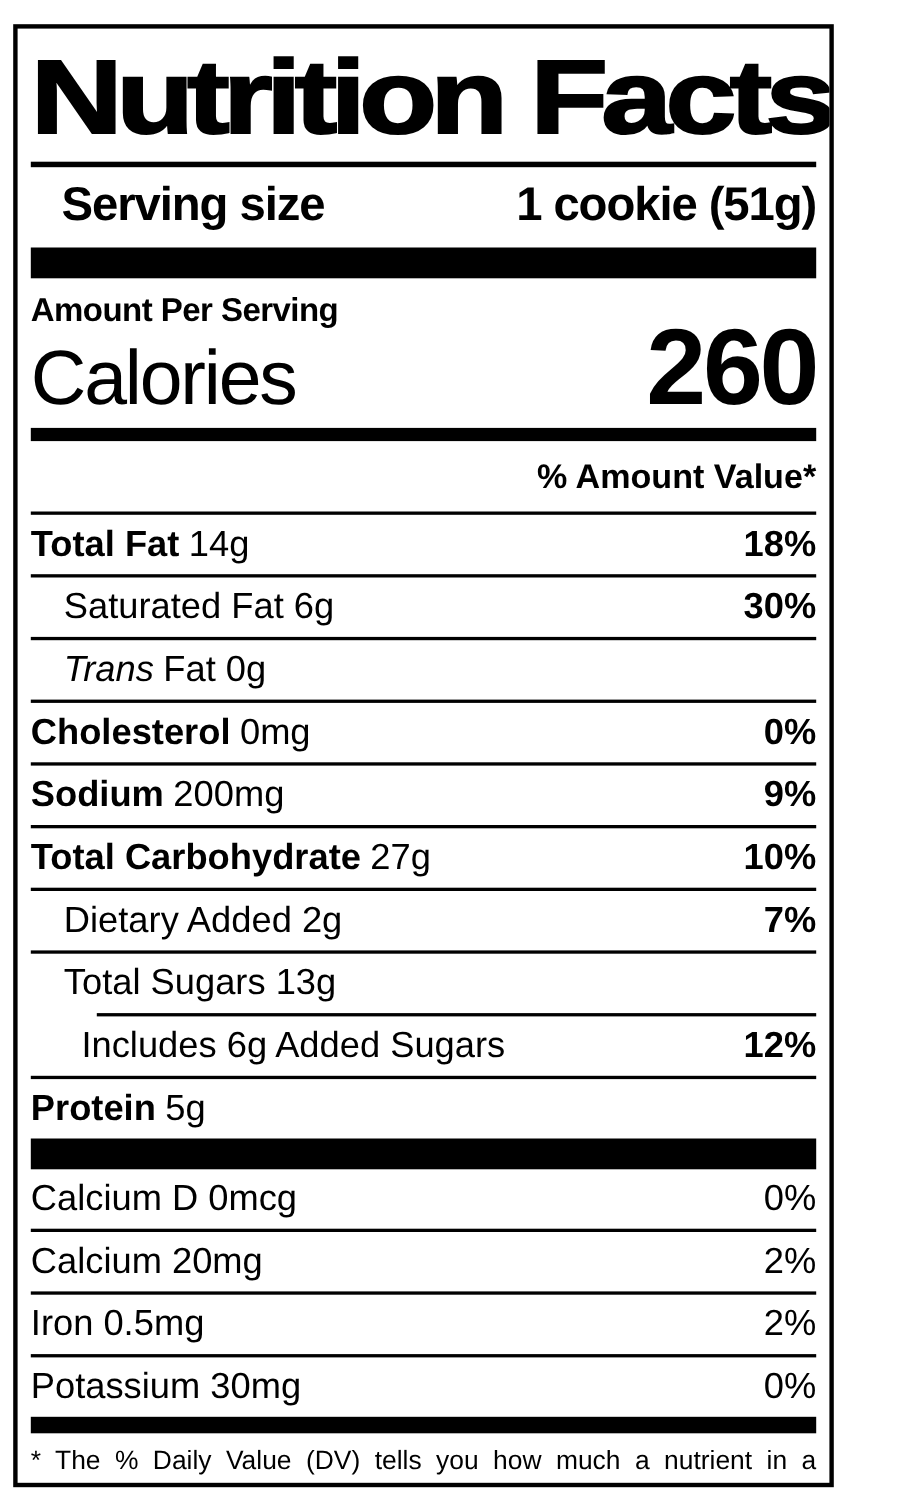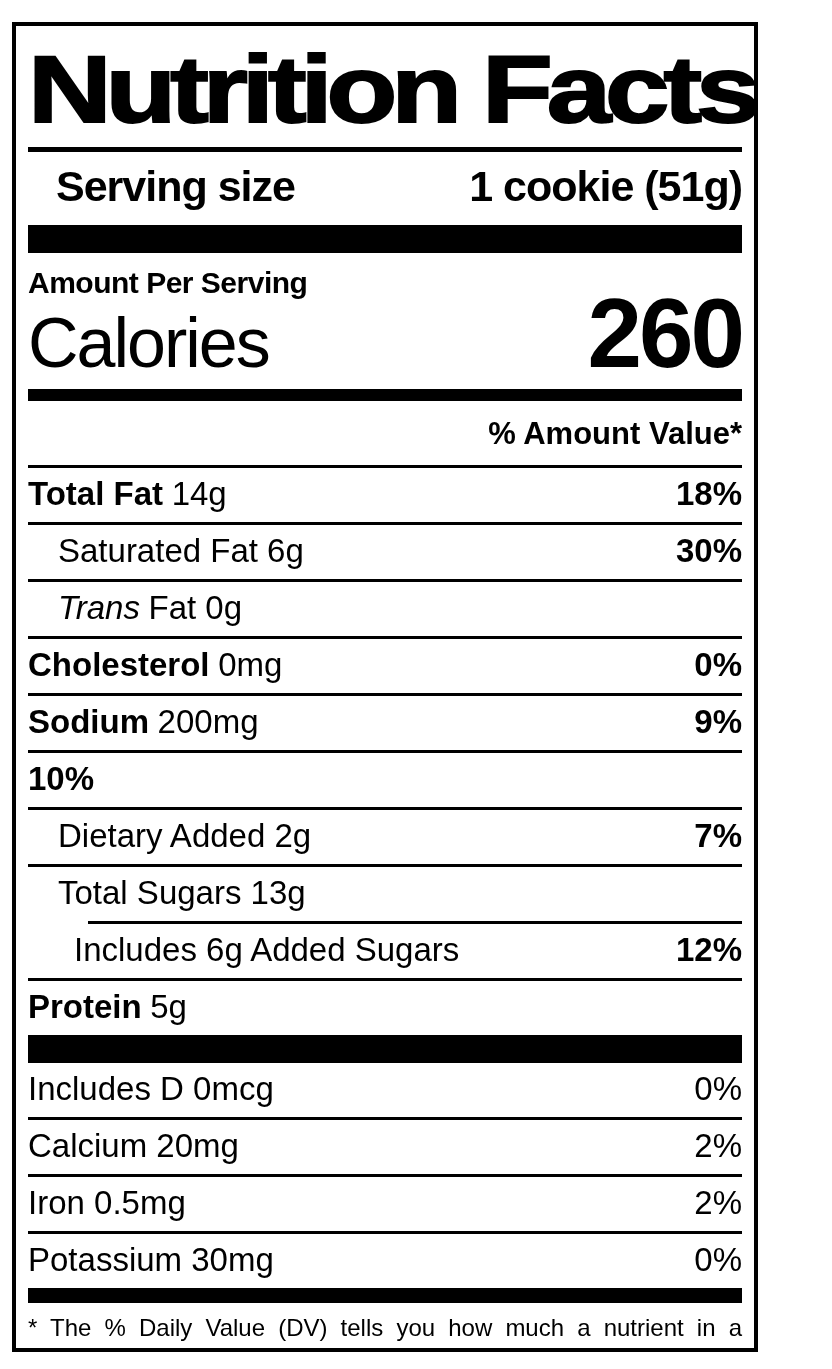--- a/index.html
+++ b/index.html
@@ -164,20 +164,21 @@
   </div>
   <div class="hr"></div>
 
   <div class="row">
     <span class="cell-left"><span class="n-strong">Sodium</span><span>200mg</span></span>
     <span class="dv-bold">9%</span>
   </div>
   <div class="hr"></div>
 
   <div class="row">
+    <span class="cell-left"><span class="n-strong">Total Carbohydrate</span><span>27g</span></span>
     <span class="dv-bold">10%</span>
   </div>
   <div class="hr"></div>
 
   <div class="row ind1">
     <span class="cell-left">Dietary Added 2g</span>
     <span class="dv-bold">7%</span>
   </div>
   <div class="hr"></div>
 
@@ -192,21 +193,21 @@
   </div>
   <div class="hr"></div>
 
   <div class="row">
     <span class="cell-left"><span class="n-strong">Protein</span><span>5g</span></span>
   </div>
 
   <div class="bar-xl"></div>
 
   <div class="row">
-    <span class="cell-left">Includes D 0mcg</span>
+    <span class="cell-left">Calcium D 0mcg</span>
     <span class="dv-reg">0%</span>
   </div>
   <div class="hr"></div>
 
   <div class="row">
     <span class="cell-left">Calcium 20mg</span>
     <span class="dv-reg">2%</span>
   </div>
   <div class="hr"></div>
 

